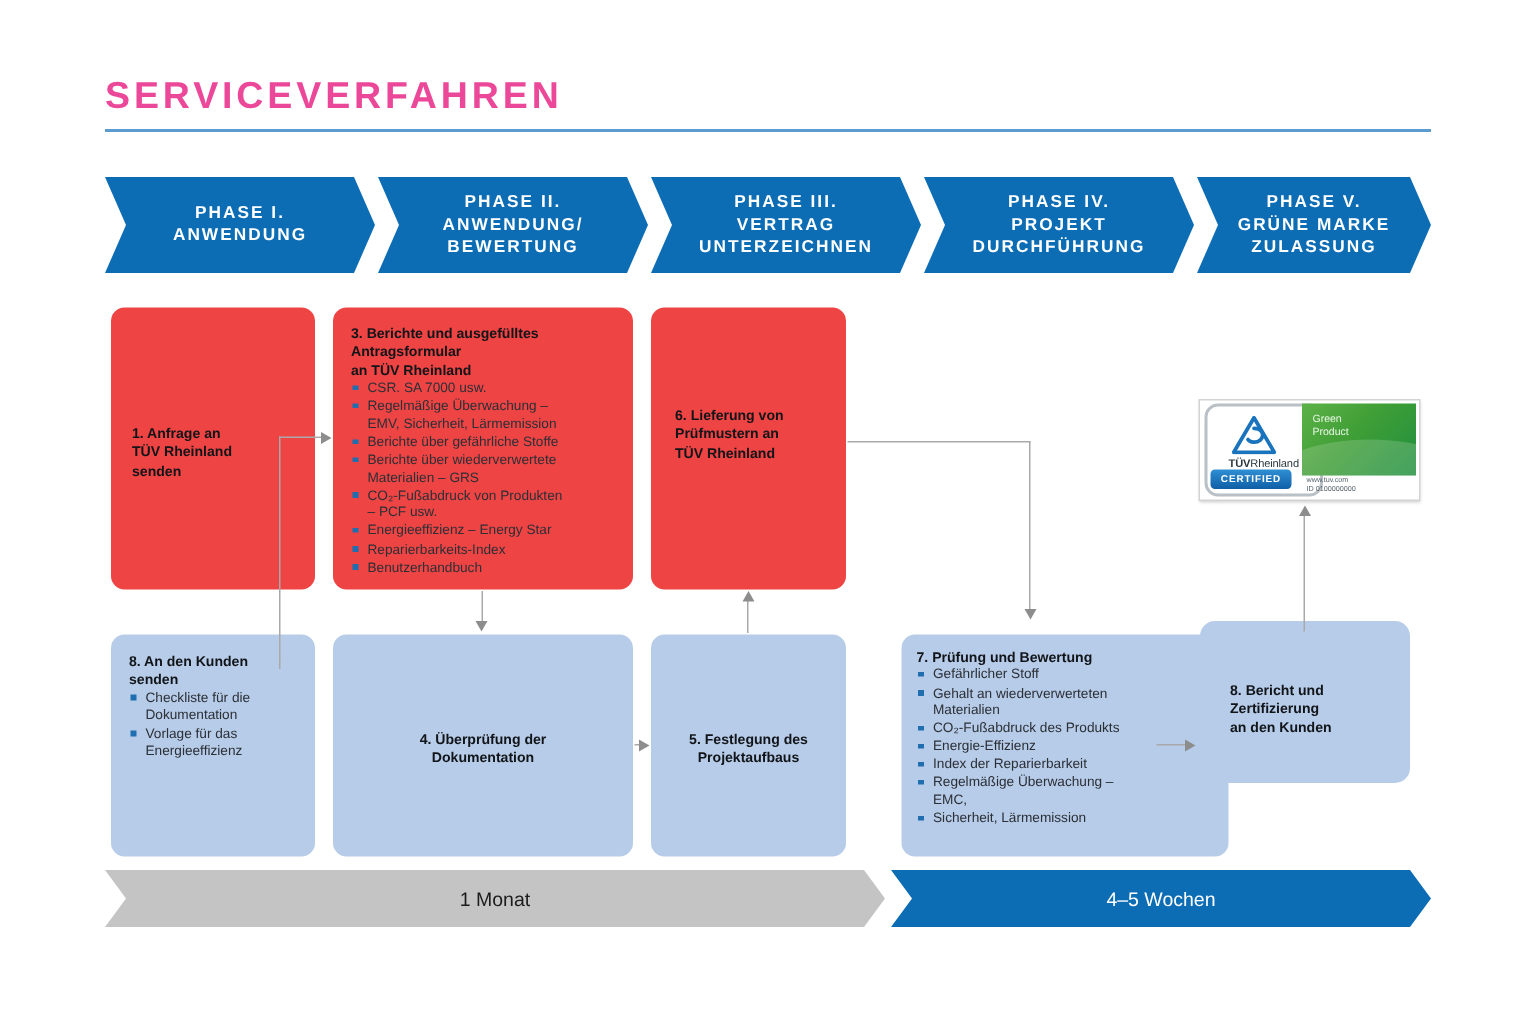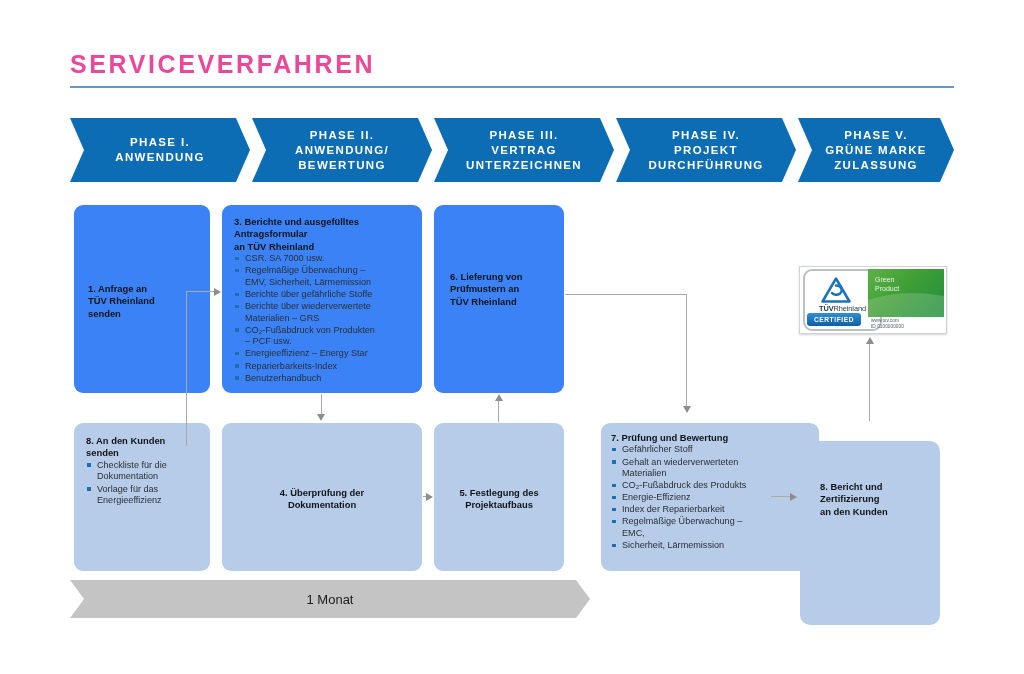--- a/index.html
+++ b/index.html
@@ -33,21 +33,21 @@
     text-align:center;
     font-size:11.5px;font-weight:bold;letter-spacing:1.35px;line-height:15px;
     box-sizing:border-box;
   }
   .phase-label{white-space:pre-line;padding:0 6px;}
 
   
   .pbox{
     position:absolute;border-radius:9px;box-sizing:border-box;
   }
-  .pbox.light{background:#3b82f6;}
+  .pbox.light{background:#ef4444;}
   .pbox.mid{background:#b7cce8;}
   .pbox-title{
     font-size:9.4px;font-weight:bold;color:#111418;line-height:12.4px;
     white-space:pre-line;
   }
   .pbox-title.center{text-align:center;}
   .pbox-body{margin-top:4px;}
   .bullets{list-style:none;margin:0;padding:0;}
   .bullets li{
     position:relative;padding-left:11px;
@@ -65,21 +65,21 @@
   #box1 .pbox-title{position:absolute;left:14px;top:78px;}
   #box2{left:74px;top:423px;width:136px;height:148px;padding:12px 10px 0 12px;}
   #box3{left:222px;top:205px;width:200px;height:188px;padding:11px 8px 0 12px;}
   #box4{left:222px;top:423px;width:200px;height:148px;}
   #box4 .pbox-title{position:absolute;left:0;top:64px;width:100%;}
   #box5{left:434px;top:423px;width:130px;height:148px;}
   #box5 .pbox-title{position:absolute;left:0;top:64px;width:100%;}
   #box6{left:434px;top:205px;width:130px;height:188px;}
   #box6 .pbox-title{position:absolute;left:16px;top:66px;}
   #box7{left:588px;top:423px;width:218px;height:148px;padding:9px 8px 0 10px;margin-left:13px;}
-  #box8{left:800px;top:441px;width:140px;height:184px;border-radius:10px;}
+  #box8{left:800px;top:414px;width:140px;height:108px;border-radius:10px;}
   #box8 .pbox-title{position:absolute;left:20px;top:40px;}
 
   
   .conn{position:absolute;background:#a9a9a9;}
   .arrowhead{position:absolute;width:0;height:0;}
   .ah-right{border-left:7px solid #8d8d8d;border-top:4.5px solid transparent;border-bottom:4.5px solid transparent;}
   .ah-up{border-bottom:7px solid #8d8d8d;border-left:4.5px solid transparent;border-right:4.5px solid transparent;}
   .ah-down{border-top:7px solid #8d8d8d;border-left:4.5px solid transparent;border-right:4.5px solid transparent;}
   #cert-wrap{
     position:absolute;left:799px;top:266px;width:148px;height:68px;
@@ -284,15 +284,18 @@
 Product</div>
     </div>
     <div id="cert-url">www.tuv.com
 ID 0100000000</div>
   </div>
 
   <div id="timeline">
     <div class="tl-seg" id="tl-1" style="left:0px;width:520px;clip-path:polygon(0 0, 506px 0, 520px 19px, 506px 38px, 0 38px, 14px 19px);">
       <span>1 Monat</span>
     </div>
+    <div class="tl-seg" id="tl-2" style="left:524px;width:360px;clip-path:polygon(0 0, 346px 0, 360px 19px, 346px 38px, 0 38px, 14px 19px);">
+      <span>4–5 Wochen</span>
+    </div>
   </div>
 
 </div>
 
 </body></html>

